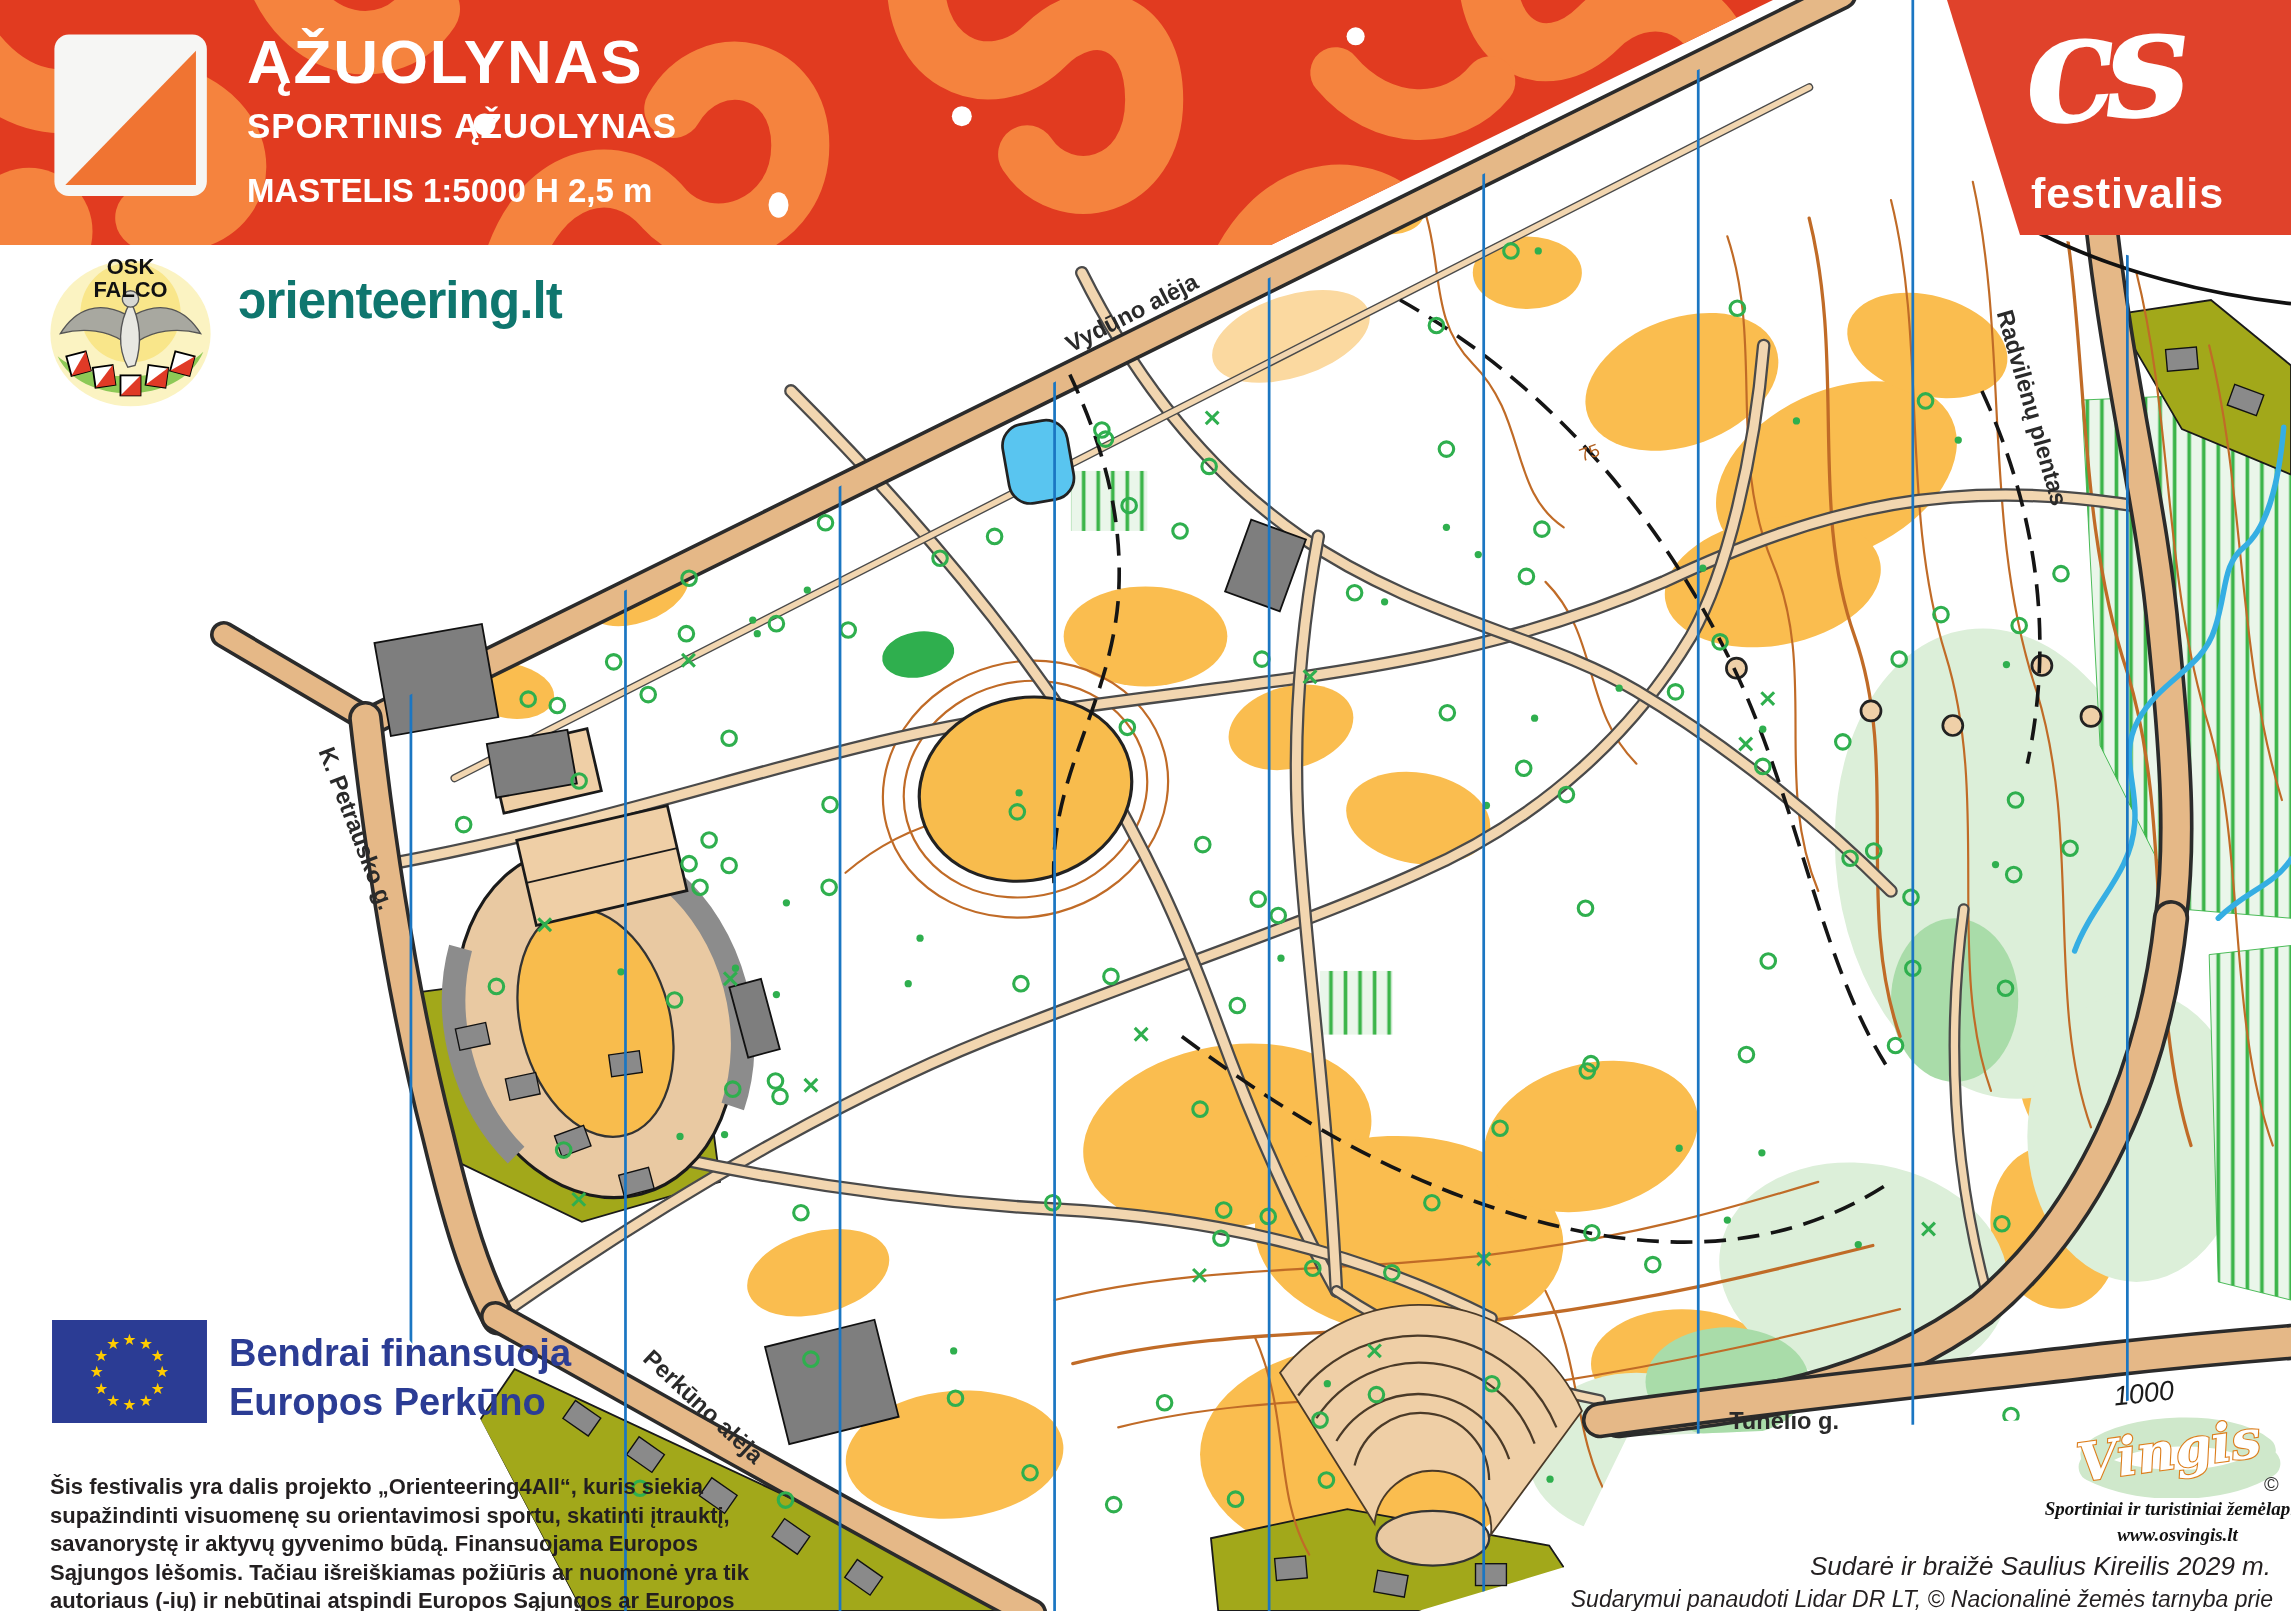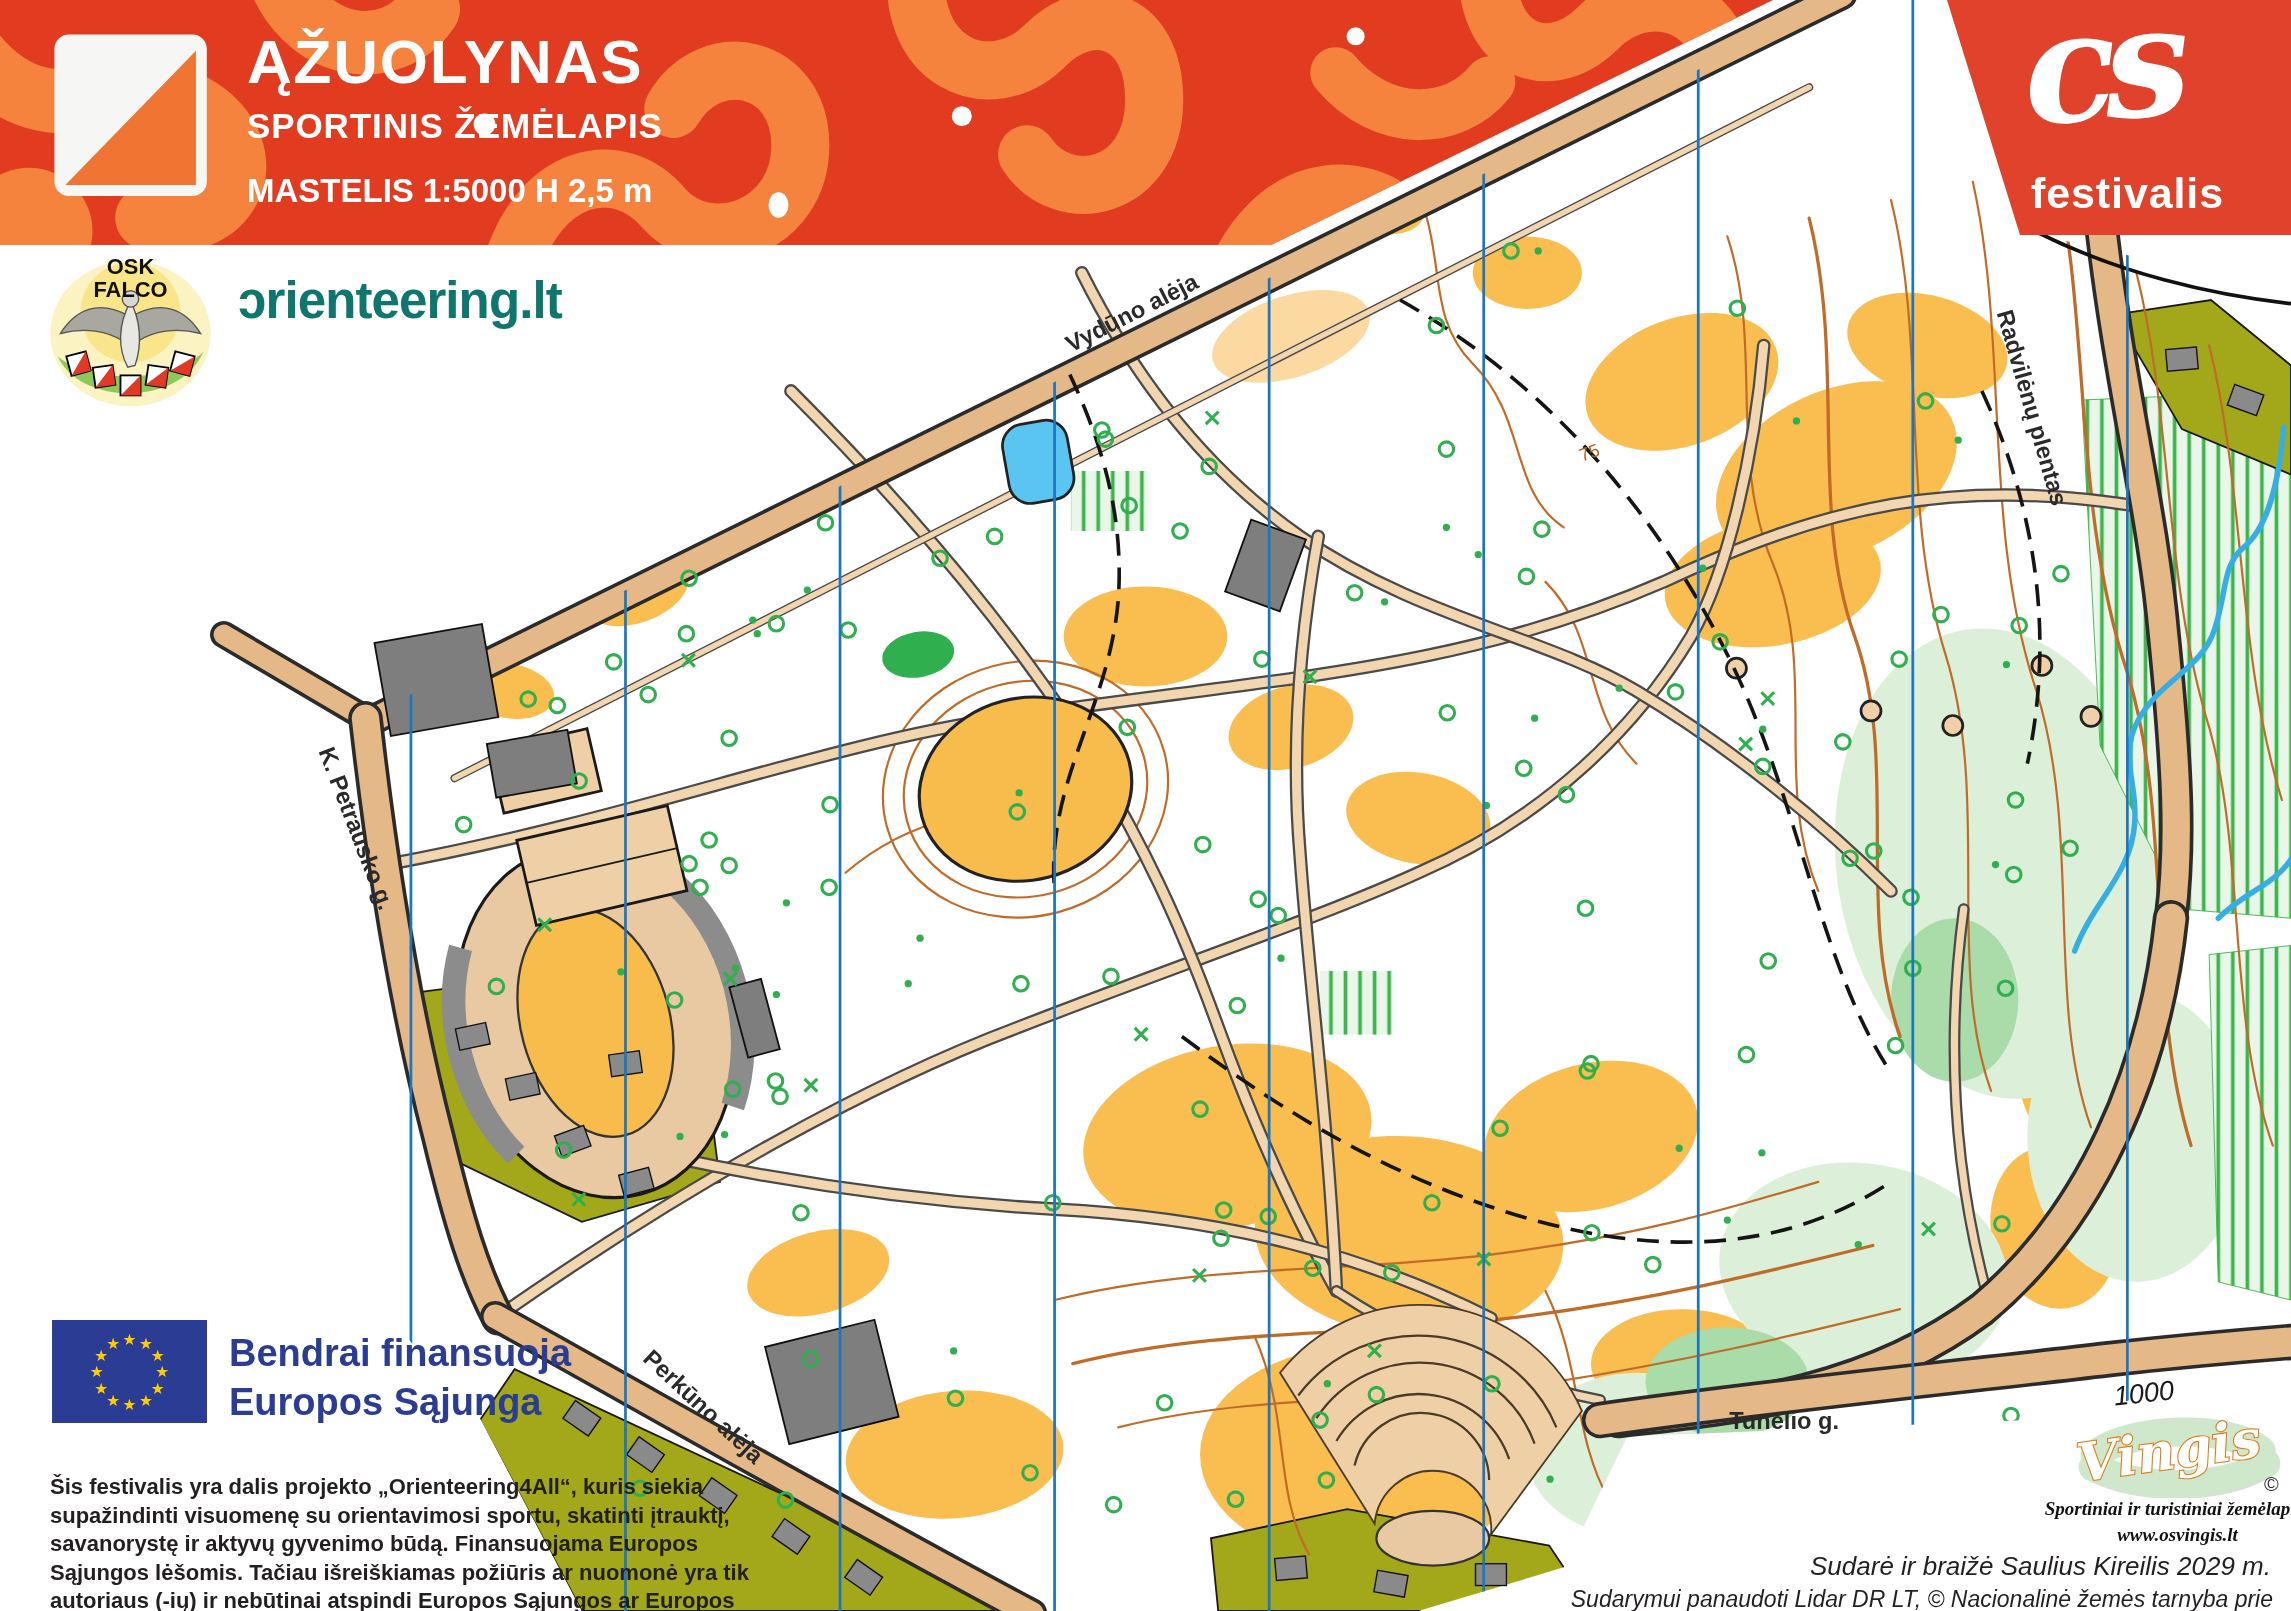--- a/index.html
+++ b/index.html
@@ -517,21 +517,21 @@
         <circle cx="1492" cy="40" r="10"></circle>
     </g>
 
     <g>
       <rect x="58" y="38" width="168" height="178" rx="16" fill="#F6F6F4"></rect>
       <polygon points="214,56 214,204 70,204" fill="#F07432"></polygon>
     </g>
   </svg>
   <div class="banner-text">
     <div class="bt1">ĄŽUOLYNAS</div>
-    <div class="bt2">SPORTINIS ŽEMĖLAPIS</div>
+    <div class="bt2">SPORTINIS ĄŽUOLYNAS</div>
     <div class="bt3">MASTELIS 1:5000 H 2,5 m</div>
   </div>
 </div>
 
 <div class="abs cs">
   <div class="cs-initials">cs</div>
   <div class="cs-name">festivalis</div>
 </div>
 
 <div class="abs" style="left:44px;top:247px;width:173px;height:173px">
@@ -588,21 +588,21 @@
         <text x="54" y="45">★</text>
         <text x="67" y="32">★</text>
       <text x="85" y="27">★</text>
         <text x="103" y="32">★</text>
         <text x="116" y="45">★</text>
     </g>
   </svg>
 </div>
 <div class="abs eu-text">
   <div>Bendrai finansuoja</div>
-  <div>Europos Sąjunga</div>
+  <div>Europos Perkūno</div>
 </div>
 
 <p class="abs disclaimer">Šis festivalis yra dalis projekto „Orienteering4All“, kuris siekia supažindinti visuomenę su orientavimosi sportu, skatinti įtrauktį, savanorystę ir aktyvų gyvenimo būdą. Finansuojama Europos Sąjungos lėšomis. Tačiau išreiškiamas požiūris ar nuomonė yra tik autoriaus (-ių) ir nebūtinai atspindi Europos Sąjungos ar Europos švietimo ir kultūros vykdomosios įstaigos (EACEA) požiūrį ar nuomonę. Nei Europos Sąjunga, nei EACEA negali būti laikoma už juos atsakinga.</p>
 
 <div class="abs" style="left:2075px;top:1407px;width:209px;height:91px">
   <svg width="209" height="91" viewBox="0 0 230 100">
     <g fill="none" stroke="#CFE8CB" stroke-width="32" stroke-linecap="round">
       <path d="M 22,52 C 62,22 168,18 205,48"></path>
       <path d="M 20,66 C 72,92 160,92 210,62"></path>
     </g>

